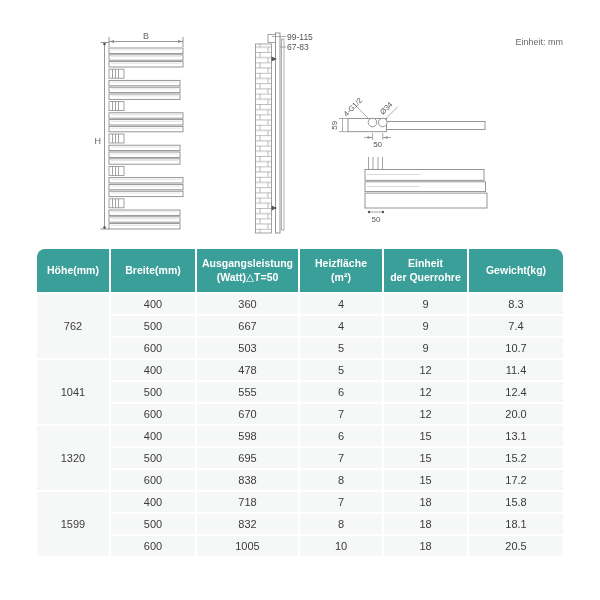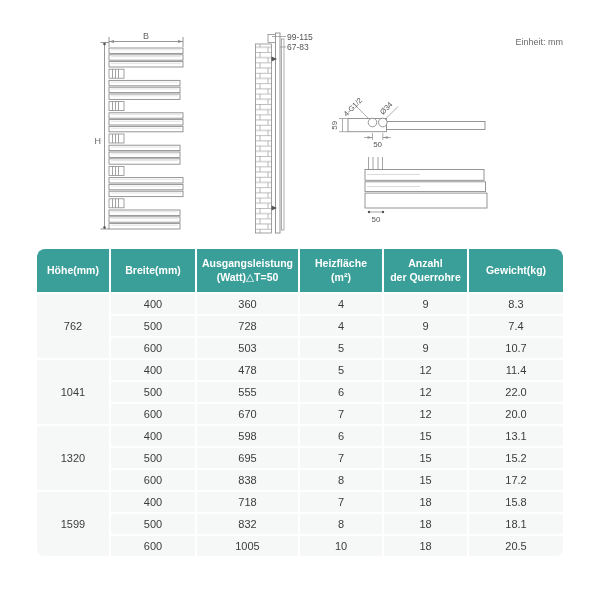--- a/index.html
+++ b/index.html
@@ -206,41 +206,41 @@
             </th>
           <th>
               <span>Ausgangsleistung</span>
               <span>(Watt)△T=50</span>
             </th>
           <th>
               <span>Heizfläche</span>
               <span>(m²)</span>
             </th>
           <th>
-              <span>Anzahl</span>
+              <span>Einheit</span>
               <span>der Querrohre</span>
             </th>
           <th>
               <span>Gewicht(kg)</span>
               <span></span>
             </th>
         </tr>
       </thead>
       <tbody id="spec-body">
           <tr>
             <td rowspan="3">762</td>
             <td>400</td>
             <td>360</td>
             <td>4</td>
             <td>9</td>
             <td>8.3</td>
           </tr>
           <tr>
             <td>500</td>
-            <td>728</td>
+            <td>667</td>
             <td>4</td>
             <td>9</td>
             <td>7.4</td>
           </tr>
           <tr>
             <td>600</td>
             <td>503</td>
             <td>5</td>
             <td>9</td>
             <td>10.7</td>
@@ -251,21 +251,21 @@
             <td>478</td>
             <td>5</td>
             <td>12</td>
             <td>11.4</td>
           </tr>
           <tr>
             <td>500</td>
             <td>555</td>
             <td>6</td>
             <td>12</td>
-            <td>22.0</td>
+            <td>12.4</td>
           </tr>
           <tr>
             <td>600</td>
             <td>670</td>
             <td>7</td>
             <td>12</td>
             <td>20.0</td>
           </tr>
           <tr>
             <td rowspan="3">1320</td>

